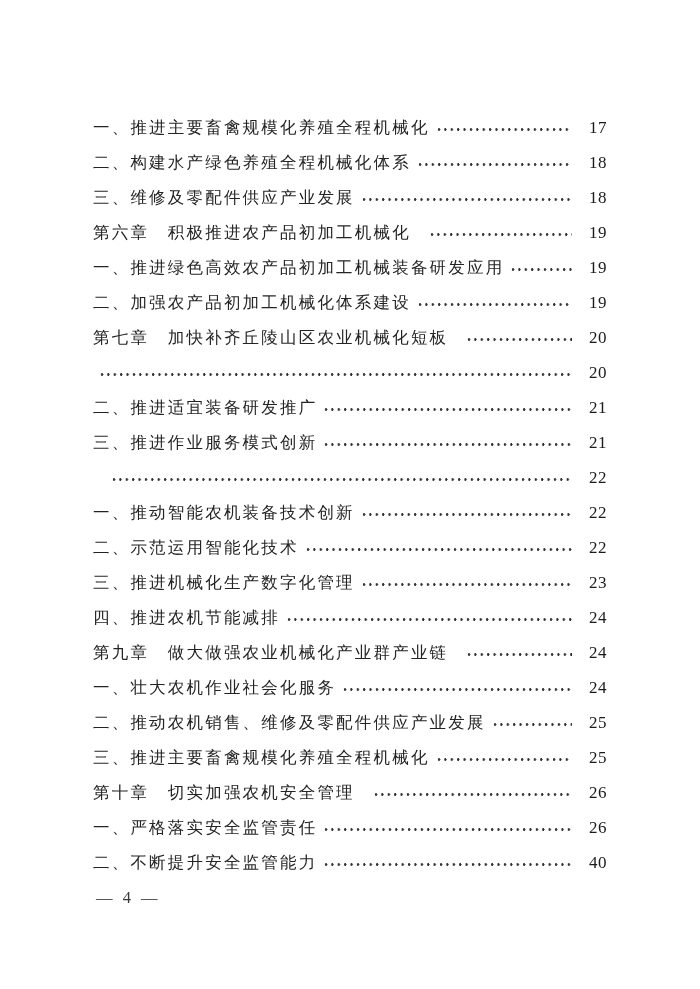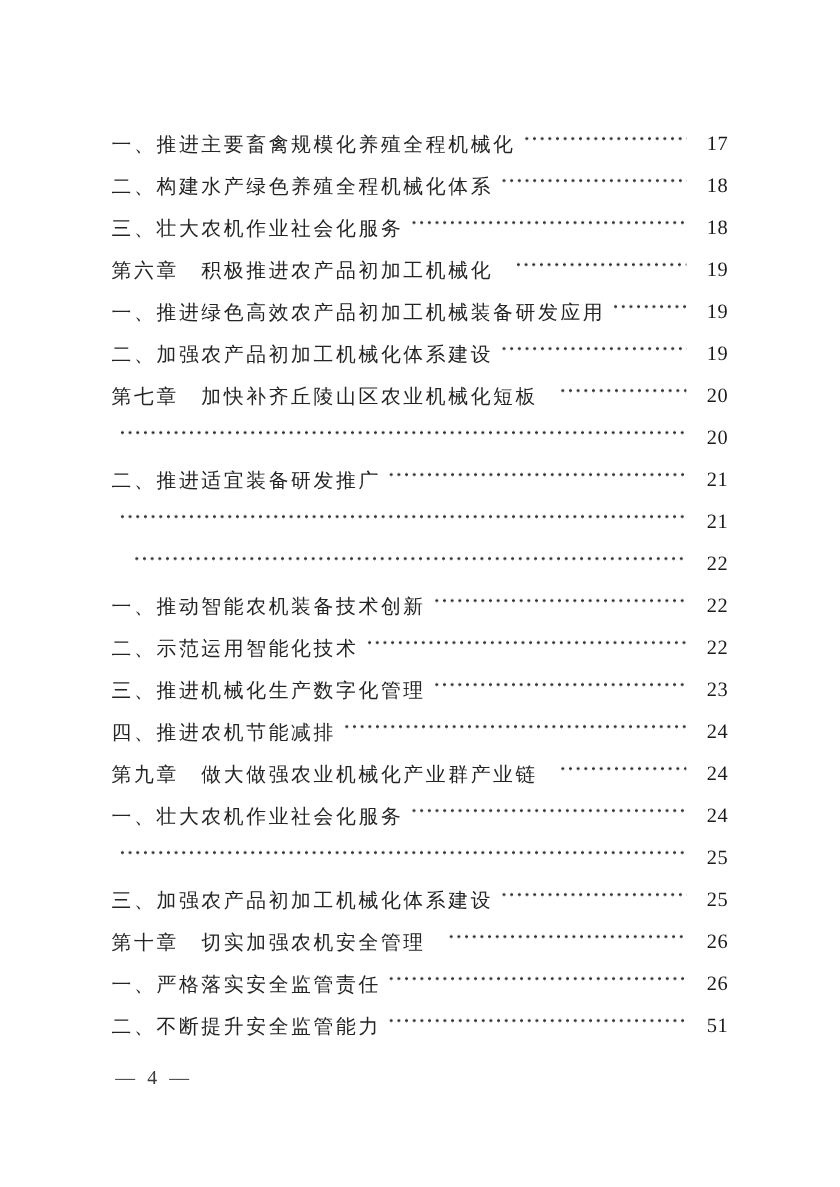--- a/index.html
+++ b/index.html
@@ -18,21 +18,21 @@
     color: #1e1e1e;
   }
   .toc {
     position: absolute;
     top: 110px;
     left: 93px;
     width: 514px;
   }
   .toc-row {
     display: flex;
-    align-items: flex-start;
+    align-items: center;
     height: 35px;
   }
   .toc-label {
     white-space: nowrap;
     font-size: 16.5px;
     letter-spacing: 2.2px;
     color: #242424;
   }
   .toc-leader {
     flex: 1;
@@ -73,21 +73,21 @@
       <span class="toc-label">一、推进主要畜禽规模化养殖全程机械化</span>
       <span class="toc-leader"></span>
       <span class="toc-page">17</span>
     </div>
       <div class="toc-row item">
       <span class="toc-label">二、构建水产绿色养殖全程机械化体系</span>
       <span class="toc-leader"></span>
       <span class="toc-page">18</span>
     </div>
       <div class="toc-row item">
-      <span class="toc-label">三、壮大农机作业社会化服务</span>
+      <span class="toc-label">三、维修及零配件供应产业发展</span>
       <span class="toc-leader"></span>
       <span class="toc-page">18</span>
     </div>
       <div class="toc-row chapter">
       <span class="toc-label">第六章　积极推进农产品初加工机械化</span>
       <span class="toc-leader"></span>
       <span class="toc-page">19</span>
     </div>
       <div class="toc-row item">
       <span class="toc-label">一、推进绿色高效农产品初加工机械装备研发应用</span>
@@ -107,20 +107,21 @@
       <div class="toc-row item">
       <span class="toc-leader"></span>
       <span class="toc-page">20</span>
     </div>
       <div class="toc-row item">
       <span class="toc-label">二、推进适宜装备研发推广</span>
       <span class="toc-leader"></span>
       <span class="toc-page">21</span>
     </div>
       <div class="toc-row item">
+      <span class="toc-label">三、推进作业服务模式创新</span>
       <span class="toc-leader"></span>
       <span class="toc-page">21</span>
     </div>
       <div class="toc-row chapter">
       <span class="toc-leader"></span>
       <span class="toc-page">22</span>
     </div>
       <div class="toc-row item">
       <span class="toc-label">一、推动智能农机装备技术创新</span>
       <span class="toc-leader"></span>
@@ -145,42 +146,43 @@
       <span class="toc-label">第九章　做大做强农业机械化产业群产业链</span>
       <span class="toc-leader"></span>
       <span class="toc-page">24</span>
     </div>
       <div class="toc-row item">
       <span class="toc-label">一、壮大农机作业社会化服务</span>
       <span class="toc-leader"></span>
       <span class="toc-page">24</span>
     </div>
       <div class="toc-row item">
+      <span class="toc-label">二、推动农机销售、维修及零配件供应产业发展</span>
       <span class="toc-leader"></span>
       <span class="toc-page">25</span>
     </div>
       <div class="toc-row item">
-      <span class="toc-label">三、加强农产品初加工机械化体系建设</span>
+      <span class="toc-label">三、推进主要畜禽规模化养殖全程机械化</span>
       <span class="toc-leader"></span>
       <span class="toc-page">25</span>
     </div>
       <div class="toc-row chapter">
       <span class="toc-label">第十章　切实加强农机安全管理</span>
       <span class="toc-leader"></span>
       <span class="toc-page">26</span>
     </div>
       <div class="toc-row item">
       <span class="toc-label">一、严格落实安全监管责任</span>
       <span class="toc-leader"></span>
       <span class="toc-page">26</span>
     </div>
       <div class="toc-row item">
       <span class="toc-label">二、不断提升安全监管能力</span>
       <span class="toc-leader"></span>
-      <span class="toc-page">51</span>
+      <span class="toc-page">40</span>
     </div>
     </main>
 
   <footer class="footer">
     <span>— 4 —</span>
   </footer>
 
 </div>
 
 </body></html>

